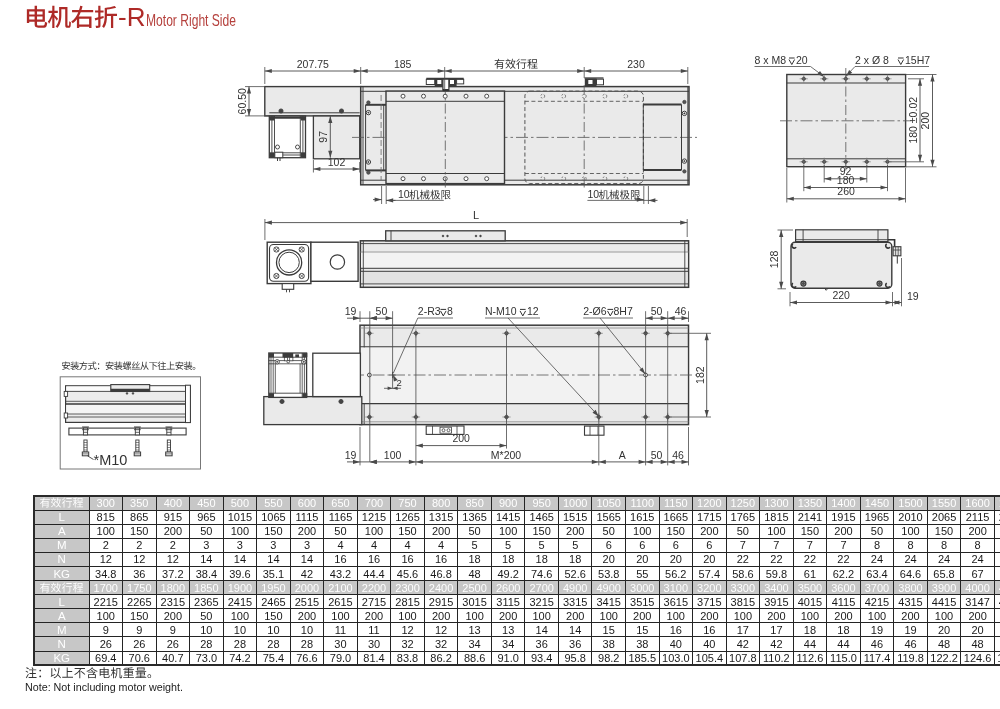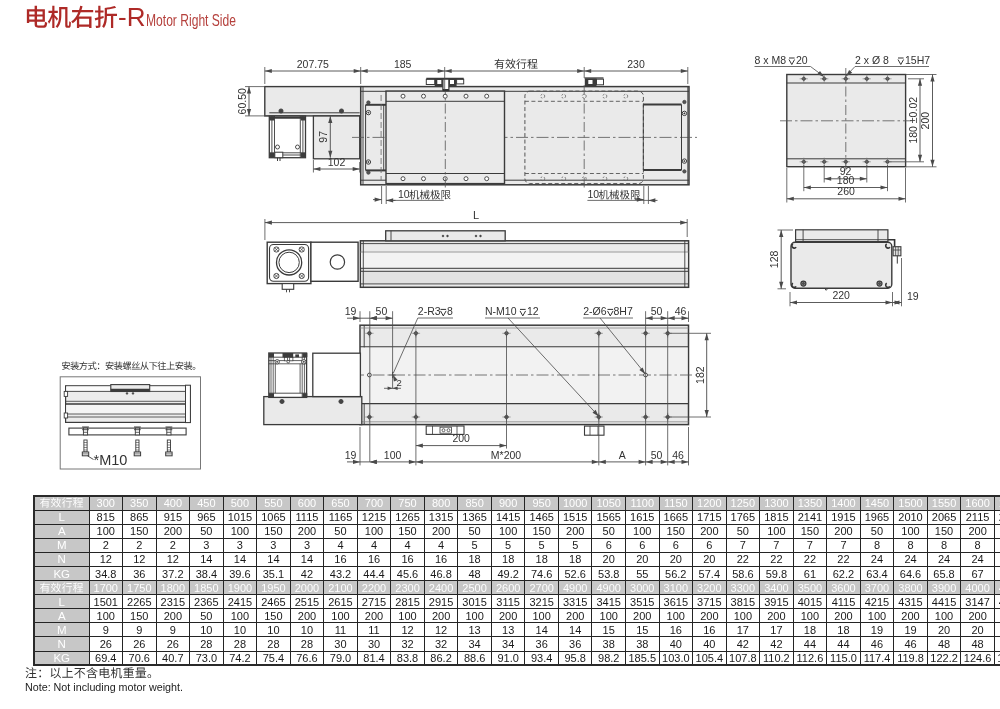--- a/index.html
+++ b/index.html
@@ -225,21 +225,21 @@
           <td class="h">3500</td>
           <td class="h">3600</td>
           <td class="h">3700</td>
           <td class="h">3800</td>
           <td class="h">3900</td>
           <td class="h">4000</td>
           <td class="h">4100</td>
         </tr>
         <tr>
           <td class="lbl">L</td>
-          <td>1501</td>
+          <td>2215</td>
           <td>2265</td>
           <td>2315</td>
           <td>2365</td>
           <td>2415</td>
           <td>2465</td>
           <td>2515</td>
           <td>2615</td>
           <td>2715</td>
           <td>2815</td>
           <td>2915</td>

